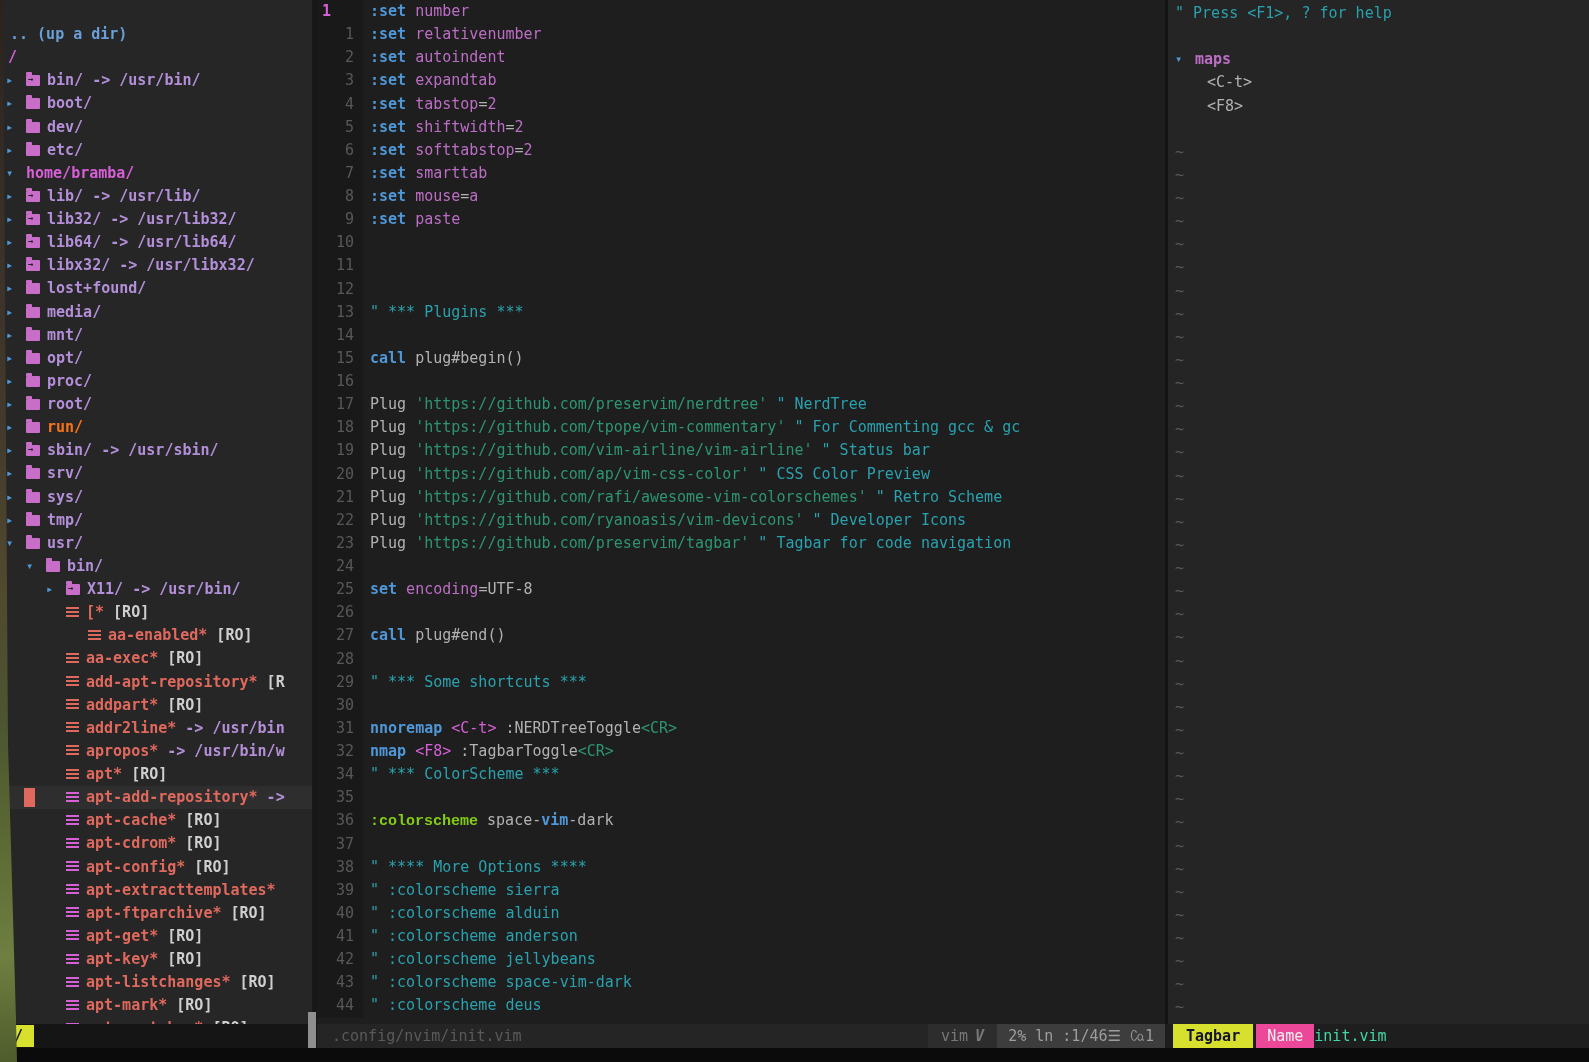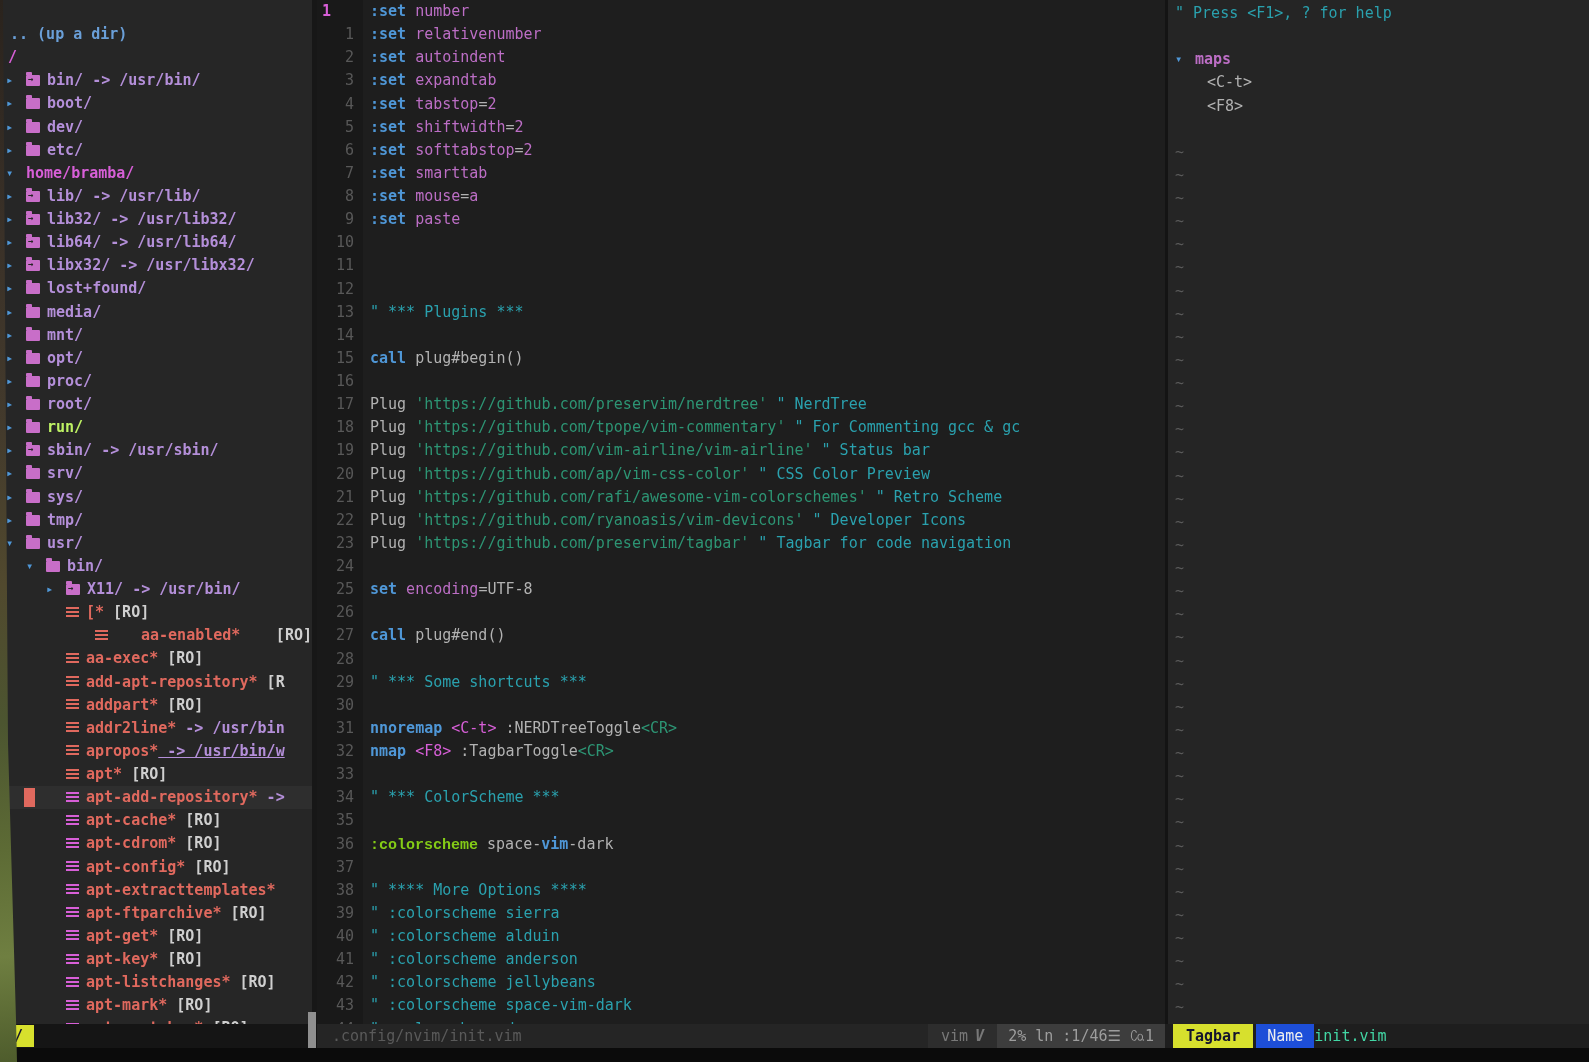--- a/index.html
+++ b/index.html
@@ -55,21 +55,21 @@
   .nt-root-chip { position:absolute; left:3px; top:1px; background:#d7e02d; color:#14142e; font-weight:700; padding:0 11px; height:22px; line-height:22px; }
   .nt-scroll-thumb { position:absolute; right:1px; top:-12px; width:8px; height:36px; background:#8f8f8f; }
   .st-ed { flex:1; background:#252525; display:flex; align-items:center; }
   .st-path { color:#5a5a5a; padding-left:15px; }
   .st-right { margin-left:auto; display:flex; height:100%; }
   .st-ft { background:#2d2d2d; color:#787878; padding:0 13px; display:flex; align-items:center; gap:7px; }
   .vim-glyph { font-weight:700; font-style:italic; }
   .st-pos { background:#3d3d3d; color:#9d9d9d; padding:0 11px; display:flex; align-items:center; }
   .st-tb { width:424px; background:#1e1e1e; display:flex; align-items:center; }
   .chip-tagbar { background:#d7e02d; color:#14142e; font-weight:700; padding:0 13px; height:24px; line-height:24px; margin-left:8px; }
-  .chip-name { background:#1d4ed8; color:#eeeeee; padding:0 11px; height:24px; line-height:24px; margin-left:3px; }
+  .chip-name { background:#ec4899; color:#eeeeee; padding:0 11px; height:24px; line-height:24px; margin-left:3px; }
   .st-file { color:#42d6a4; }
 
   .cmdline { height:14px; background:#0b0b0b; }
 </style>
 </head>
 <body>
 
 <div class="app">
   <div class="wallpaper"></div>
 
@@ -85,35 +85,35 @@
         <div class="trow" style="padding-left: 6px;"><span class="arr" style="color: rgb(79, 151, 215);">▸</span><span class="ic-f ic-link" style="color: rgb(200, 110, 200);"></span><span style="color: rgb(180, 143, 217);">lib/ -&gt; /usr/lib/</span></div>
         <div class="trow" style="padding-left: 6px;"><span class="arr" style="color: rgb(79, 151, 215);">▸</span><span class="ic-f ic-link" style="color: rgb(200, 110, 200);"></span><span style="color: rgb(180, 143, 217);">lib32/ -&gt; /usr/lib32/</span></div>
         <div class="trow" style="padding-left: 6px;"><span class="arr" style="color: rgb(79, 151, 215);">▸</span><span class="ic-f ic-link" style="color: rgb(200, 110, 200);"></span><span style="color: rgb(180, 143, 217);">lib64/ -&gt; /usr/lib64/</span></div>
         <div class="trow" style="padding-left: 6px;"><span class="arr" style="color: rgb(79, 151, 215);">▸</span><span class="ic-f ic-link" style="color: rgb(200, 110, 200);"></span><span style="color: rgb(180, 143, 217);">libx32/ -&gt; /usr/libx32/</span></div>
         <div class="trow" style="padding-left: 6px;"><span class="arr" style="color: rgb(79, 151, 215);">▸</span><span class="ic-f" style="color: rgb(200, 110, 200);"></span><span style="color: rgb(180, 143, 217);">lost+found/</span></div>
         <div class="trow" style="padding-left: 6px;"><span class="arr" style="color: rgb(79, 151, 215);">▸</span><span class="ic-f" style="color: rgb(200, 110, 200);"></span><span style="color: rgb(180, 143, 217);">media/</span></div>
         <div class="trow" style="padding-left: 6px;"><span class="arr" style="color: rgb(79, 151, 215);">▸</span><span class="ic-f" style="color: rgb(200, 110, 200);"></span><span style="color: rgb(180, 143, 217);">mnt/</span></div>
         <div class="trow" style="padding-left: 6px;"><span class="arr" style="color: rgb(79, 151, 215);">▸</span><span class="ic-f" style="color: rgb(200, 110, 200);"></span><span style="color: rgb(180, 143, 217);">opt/</span></div>
         <div class="trow" style="padding-left: 6px;"><span class="arr" style="color: rgb(79, 151, 215);">▸</span><span class="ic-f" style="color: rgb(200, 110, 200);"></span><span style="color: rgb(180, 143, 217);">proc/</span></div>
         <div class="trow" style="padding-left: 6px;"><span class="arr" style="color: rgb(79, 151, 215);">▸</span><span class="ic-f" style="color: rgb(200, 110, 200);"></span><span style="color: rgb(180, 143, 217);">root/</span></div>
-        <div class="trow" style="padding-left: 6px;"><span class="arr" style="color: rgb(79, 151, 215);">▸</span><span class="ic-f" style="color: rgb(200, 110, 200);"></span><span style="color: #bef264;">run/</span></div>
+        <div class="trow" style="padding-left: 6px;"><span class="arr" style="color: rgb(79, 151, 215);">▸</span><span class="ic-f" style="color: rgb(200, 110, 200);"></span><span style="color: #f97316;">run/</span></div>
         <div class="trow" style="padding-left: 6px;"><span class="arr" style="color: rgb(79, 151, 215);">▸</span><span class="ic-f ic-link" style="color: rgb(200, 110, 200);"></span><span style="color: rgb(180, 143, 217);">sbin/ -&gt; /usr/sbin/</span></div>
         <div class="trow" style="padding-left: 6px;"><span class="arr" style="color: rgb(79, 151, 215);">▸</span><span class="ic-f" style="color: rgb(200, 110, 200);"></span><span style="color: rgb(180, 143, 217);">srv/</span></div>
         <div class="trow" style="padding-left: 6px;"><span class="arr" style="color: rgb(79, 151, 215);">▸</span><span class="ic-f" style="color: rgb(200, 110, 200);"></span><span style="color: rgb(180, 143, 217);">sys/</span></div>
         <div class="trow" style="padding-left: 6px;"><span class="arr" style="color: rgb(79, 151, 215);">▸</span><span class="ic-f" style="color: rgb(200, 110, 200);"></span><span style="color: rgb(180, 143, 217);">tmp/</span></div>
         <div class="trow" style="padding-left: 6px;"><span class="arr" style="color: rgb(79, 151, 215);">▾</span><span class="ic-f" style="color: rgb(200, 110, 200);"></span><span style="color: rgb(180, 143, 217);">usr/</span></div>
         <div class="trow" style="padding-left: 26px;"><span class="arr" style="color: rgb(79, 151, 215);">▾</span><span class="ic-f" style="color: rgb(200, 110, 200);"></span><span style="color: rgb(180, 143, 217);">bin/</span></div>
         <div class="trow" style="padding-left: 46px;"><span class="arr" style="color: rgb(79, 151, 215);">▸</span><span class="ic-f ic-link" style="color: rgb(200, 110, 200);"></span><span style="color: rgb(180, 143, 217);">X11/ -&gt; /usr/bin/</span></div>
         <div class="trow" style="padding-left: 46px;"><span class="arr" style="color: rgb(79, 151, 215);"></span><span class="ic-doc" style="color: rgb(224, 105, 94);"></span><span style="color: rgb(224, 105, 94);">[*</span><span style="color: rgb(207, 207, 207);"> [RO]</span></div>
-        <div class="trow" style="padding-left: 48px; justify-content: space-between;"><span class="arr" style="color: rgb(79, 151, 215);"></span><span class="ic-doc" style="color: rgb(224, 105, 94);"></span><span style="color: rgb(224, 105, 94);">aa-enabled*</span><span style="color: rgb(207, 207, 207);"> [RO]</span></div>
+        <div class="trow" style="padding-left: 68px;"><span class="arr" style="color: rgb(79, 151, 215);"></span><span class="ic-doc" style="color: rgb(224, 105, 94);"></span><span style="color: rgb(224, 105, 94);">aa-enabled*</span><span style="color: rgb(207, 207, 207);"> [RO]</span></div>
         <div class="trow" style="padding-left: 46px;"><span class="arr" style="color: rgb(79, 151, 215);"></span><span class="ic-doc" style="color: rgb(224, 105, 94);"></span><span style="color: rgb(224, 105, 94);">aa-exec*</span><span style="color: rgb(207, 207, 207);"> [RO]</span></div>
         <div class="trow" style="padding-left: 46px;"><span class="arr" style="color: rgb(79, 151, 215);"></span><span class="ic-doc" style="color: rgb(224, 105, 94);"></span><span style="color: rgb(224, 105, 94);">add-apt-repository*</span><span style="color: rgb(207, 207, 207);"> [R</span></div>
         <div class="trow" style="padding-left: 46px;"><span class="arr" style="color: rgb(79, 151, 215);"></span><span class="ic-doc" style="color: rgb(224, 105, 94);"></span><span style="color: rgb(224, 105, 94);">addpart*</span><span style="color: rgb(207, 207, 207);"> [RO]</span></div>
         <div class="trow" style="padding-left: 46px;"><span class="arr" style="color: rgb(79, 151, 215);"></span><span class="ic-doc" style="color: rgb(224, 105, 94);"></span><span style="color: rgb(224, 105, 94);">addr2line*</span><span style="color: rgb(180, 143, 217);"> -&gt; /usr/bin</span></div>
-        <div class="trow" style="padding-left: 46px;"><span class="arr" style="color: rgb(79, 151, 215);"></span><span class="ic-doc" style="color: rgb(224, 105, 94);"></span><span style="color: rgb(224, 105, 94);">apropos*</span><span style="color: rgb(180, 143, 217); text-decoration: underline;"> -&gt; /usr/bin/w</span></div>
+        <div class="trow" style="padding-left: 46px;"><span class="arr" style="color: rgb(79, 151, 215);"></span><span class="ic-doc" style="color: rgb(224, 105, 94);"></span><span style="color: rgb(224, 105, 94);">apropos*</span><span style="color: rgb(180, 143, 217);"> -&gt; /usr/bin/w</span></div>
         <div class="trow" style="padding-left: 46px;"><span class="arr" style="color: rgb(79, 151, 215);"></span><span class="ic-doc" style="color: rgb(224, 105, 94);"></span><span style="color: rgb(224, 105, 94);">apt*</span><span style="color: rgb(207, 207, 207);"> [RO]</span></div>
         <div class="trow cursorline" style="padding-left: 46px;"><span class="arr" style="color: rgb(79, 151, 215);"></span><span class="ic-doc" style="color: rgb(215, 95, 215);"></span><span class="block-cursor"></span><span style="color: rgb(224, 105, 94);">apt-add-repository*</span><span style="color: rgb(180, 143, 217);"> -&gt;</span></div>
         <div class="trow" style="padding-left: 46px;"><span class="arr" style="color: rgb(79, 151, 215);"></span><span class="ic-doc" style="color: rgb(215, 95, 215);"></span><span style="color: rgb(224, 105, 94);">apt-cache*</span><span style="color: rgb(207, 207, 207);"> [RO]</span></div>
         <div class="trow" style="padding-left: 46px;"><span class="arr" style="color: rgb(79, 151, 215);"></span><span class="ic-doc" style="color: rgb(215, 95, 215);"></span><span style="color: rgb(224, 105, 94);">apt-cdrom*</span><span style="color: rgb(207, 207, 207);"> [RO]</span></div>
         <div class="trow" style="padding-left: 46px;"><span class="arr" style="color: rgb(79, 151, 215);"></span><span class="ic-doc" style="color: rgb(215, 95, 215);"></span><span style="color: rgb(224, 105, 94);">apt-config*</span><span style="color: rgb(207, 207, 207);"> [RO]</span></div>
         <div class="trow" style="padding-left: 46px;"><span class="arr" style="color: rgb(79, 151, 215);"></span><span class="ic-doc" style="color: rgb(215, 95, 215);"></span><span style="color: rgb(224, 105, 94);">apt-extracttemplates*</span></div>
         <div class="trow" style="padding-left: 46px;"><span class="arr" style="color: rgb(79, 151, 215);"></span><span class="ic-doc" style="color: rgb(215, 95, 215);"></span><span style="color: rgb(224, 105, 94);">apt-ftparchive*</span><span style="color: rgb(207, 207, 207);"> [RO]</span></div>
         <div class="trow" style="padding-left: 46px;"><span class="arr" style="color: rgb(79, 151, 215);"></span><span class="ic-doc" style="color: rgb(215, 95, 215);"></span><span style="color: rgb(224, 105, 94);">apt-get*</span><span style="color: rgb(207, 207, 207);"> [RO]</span></div>
         <div class="trow" style="padding-left: 46px;"><span class="arr" style="color: rgb(79, 151, 215);"></span><span class="ic-doc" style="color: rgb(215, 95, 215);"></span><span style="color: rgb(224, 105, 94);">apt-key*</span><span style="color: rgb(207, 207, 207);"> [RO]</span></div>
         <div class="trow" style="padding-left: 46px;"><span class="arr" style="color: rgb(79, 151, 215);"></span><span class="ic-doc" style="color: rgb(215, 95, 215);"></span><span style="color: rgb(224, 105, 94);">apt-listchanges*</span><span style="color: rgb(207, 207, 207);"> [RO]</span></div>
@@ -148,21 +148,20 @@
         <div class="erow"><span class="enum">23</span><span class="ecode"><span style="color: rgb(178, 178, 178);">Plug </span><span style="color: rgb(45, 149, 116);">'https://github.com/preservim/tagbar'</span><span style="color: rgb(42, 161, 174);"> " Tagbar for code navigation</span></span></div>
         <div class="erow"><span class="enum">24</span><span class="ecode"></span></div>
         <div class="erow"><span class="enum">25</span><span class="ecode"><span style="color: rgb(79, 151, 215); font-weight: 700;">set</span><span style="color: rgb(188, 110, 197);"> encoding</span><span style="color: rgb(178, 178, 178);">=UTF-8</span></span></div>
         <div class="erow"><span class="enum">26</span><span class="ecode"></span></div>
         <div class="erow"><span class="enum">27</span><span class="ecode"><span style="color: rgb(79, 151, 215); font-weight: 700;">call</span><span style="color: rgb(178, 178, 178);"> plug#end()</span></span></div>
         <div class="erow"><span class="enum">28</span><span class="ecode"></span></div>
         <div class="erow"><span class="enum">29</span><span class="ecode"><span style="color: rgb(42, 161, 174);">" *** Some shortcuts ***</span></span></div>
         <div class="erow"><span class="enum">30</span><span class="ecode"></span></div>
         <div class="erow"><span class="enum">31</span><span class="ecode"><span style="color: rgb(79, 151, 215); font-weight: 700;">nnoremap</span><span style="color: rgb(178, 178, 178);"> </span><span style="color: rgb(215, 95, 215);">&lt;C-t&gt;</span><span style="color: rgb(178, 178, 178);"> :NERDTreeToggle</span><span style="color: rgb(45, 149, 116);">&lt;CR&gt;</span></span></div>
         <div class="erow"><span class="enum">32</span><span class="ecode"><span style="color: rgb(79, 151, 215); font-weight: 700;">nmap</span><span style="color: rgb(178, 178, 178);"> </span><span style="color: rgb(215, 95, 215);">&lt;F8&gt;</span><span style="color: rgb(178, 178, 178);"> :TagbarToggle</span><span style="color: rgb(45, 149, 116);">&lt;CR&gt;</span></span></div>
-        <div class="erow"><span class="enum">33</span><span class="ecode"></span></div>
         <div class="erow"><span class="enum">34</span><span class="ecode"><span style="color: rgb(42, 161, 174);">" *** ColorScheme ***</span></span></div>
         <div class="erow"><span class="enum">35</span><span class="ecode"></span></div>
         <div class="erow"><span class="enum">36</span><span class="ecode"><span style="color: #84cc16; font-weight: 700; font-family: Liberation Mono, monospace;">:colorscheme</span><span style="color: rgb(178, 178, 178);"> space-</span><span style="color: rgb(79, 151, 215); font-weight: 700;">vim</span><span style="color: rgb(178, 178, 178);">-dark</span></span></div>
         <div class="erow"><span class="enum">37</span><span class="ecode"></span></div>
         <div class="erow"><span class="enum">38</span><span class="ecode"><span style="color: rgb(42, 161, 174);">" **** More Options ****</span></span></div>
         <div class="erow"><span class="enum">39</span><span class="ecode"><span style="color: rgb(42, 161, 174);">" :colorscheme sierra</span></span></div>
         <div class="erow"><span class="enum">40</span><span class="ecode"><span style="color: rgb(42, 161, 174);">" :colorscheme alduin</span></span></div>
         <div class="erow"><span class="enum">41</span><span class="ecode"><span style="color: rgb(42, 161, 174);">" :colorscheme anderson</span></span></div>
         <div class="erow"><span class="enum">42</span><span class="ecode"><span style="color: rgb(42, 161, 174);">" :colorscheme jellybeans</span></span></div>
         <div class="erow"><span class="enum">43</span><span class="ecode"><span style="color: rgb(42, 161, 174);">" :colorscheme space-vim-dark</span></span></div>

